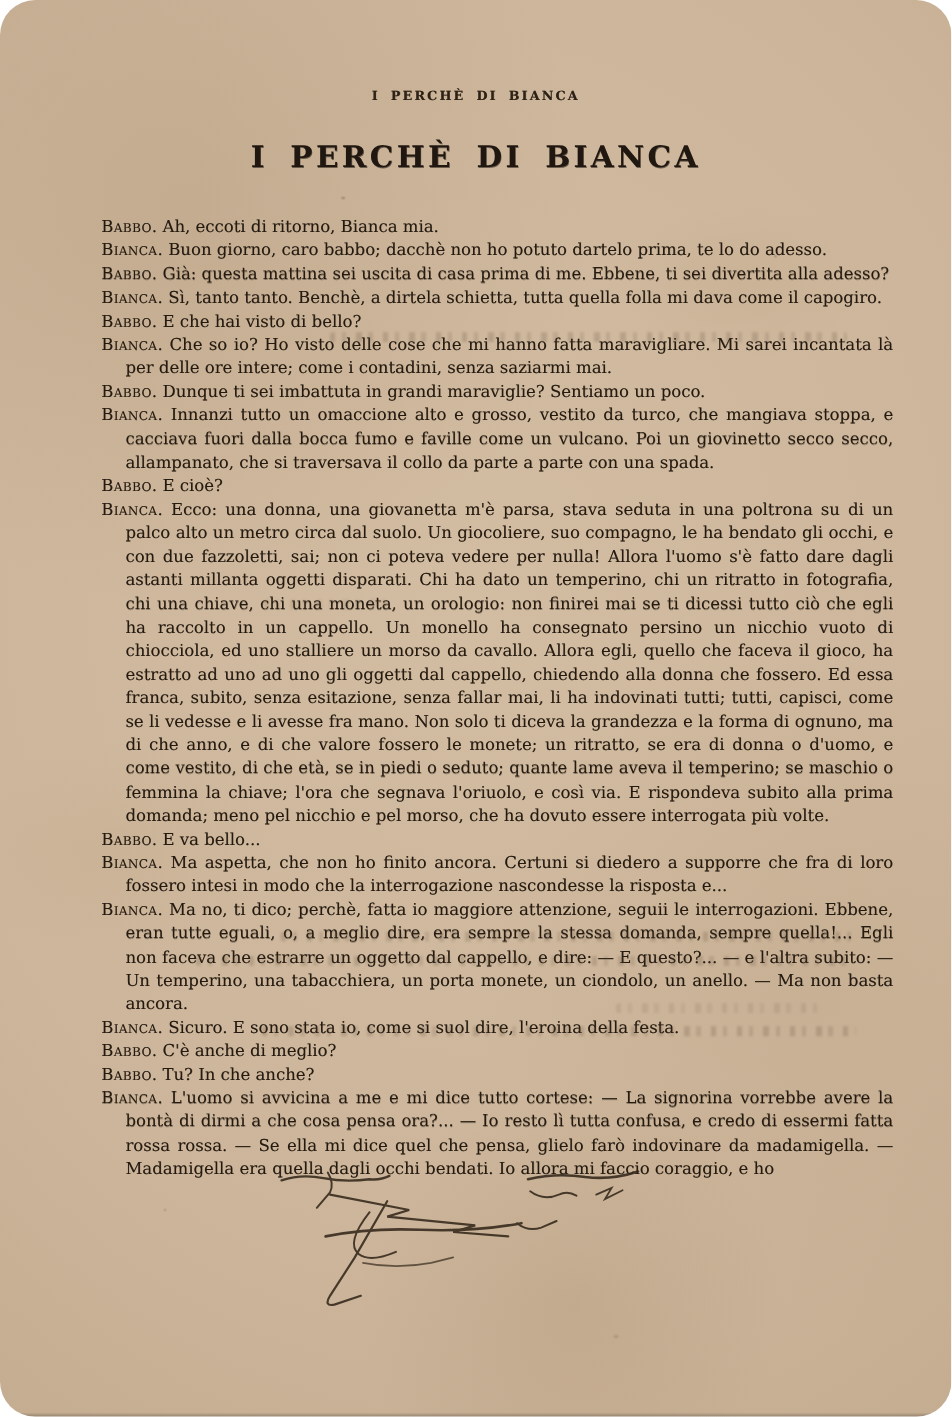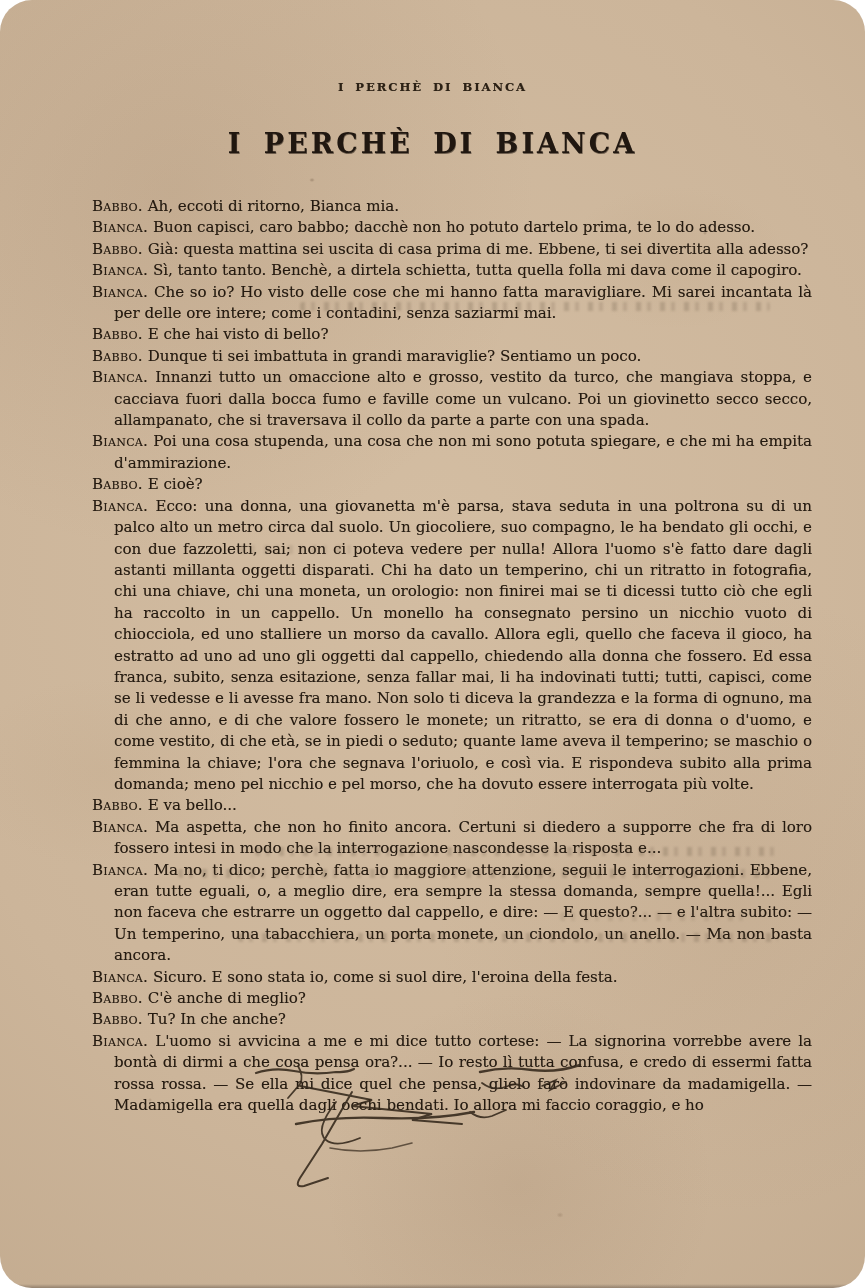--- a/index.html
+++ b/index.html
@@ -109,36 +109,35 @@
 <div class="page">
 
   <div class="running-head">I PERCHÈ DI BIANCA</div>
 
   <h1 class="title">I PERCHÈ DI BIANCA</h1>
 
   <div class="dialogue">
 
       <p class="line"><span class="speaker">Babbo.</span> <span class="speech">Ah, eccoti di ritorno, Bianca mia.</span></p>
 
-      <p class="line"><span class="speaker">Bianca.</span> <span class="speech">Buon capisci, caro babbo; dacchè non ho potuto dartelo prima, te lo do adesso.</span></p>
+      <p class="line"><span class="speaker">Bianca.</span> <span class="speech">Buon giorno, caro babbo; dacchè non ho potuto dartelo prima, te lo do adesso.</span></p>
 
       <p class="line"><span class="speaker">Babbo.</span> <span class="speech">Già: questa mattina sei uscita di casa prima di me. Ebbene, ti sei divertita alla adesso?</span></p>
 
       <p class="line"><span class="speaker">Bianca.</span> <span class="speech">Sì, tanto tanto. Benchè, a dirtela schietta, tutta quella folla mi dava come il capogiro.</span></p>
 
+      <p class="line"><span class="speaker">Babbo.</span> <span class="speech">E che hai visto di bello?</span></p>
+
       <p class="line"><span class="speaker">Bianca.</span> <span class="speech">Che so io? Ho visto delle cose che mi hanno fatta maravigliare. Mi sarei incantata là per delle ore intere; come i contadini, senza saziarmi mai.</span></p>
-
-      <p class="line"><span class="speaker">Babbo.</span> <span class="speech">E che hai visto di bello?</span></p>
 
       <p class="line"><span class="speaker">Babbo.</span> <span class="speech">Dunque ti sei imbattuta in grandi maraviglie? Sentiamo un poco.</span></p>
 
       <p class="line"><span class="speaker">Bianca.</span> <span class="speech">Innanzi tutto un omaccione alto e grosso, vestito da turco, che mangiava stoppa, e cacciava fuori dalla bocca fumo e faville come un vulcano. Poi un giovinetto secco secco, allampanato, che si traversava il collo da parte a parte con una spada.</span></p>
 
 
-      <p class="line"><span class="speaker">Bianca.</span> <span class="speech">Poi una cosa stupenda, una cosa che non mi sono potuta spiegare, e che mi ha empita d'ammirazione.</span></p>
 
       <p class="line"><span class="speaker">Babbo.</span> <span class="speech">E cioè?</span></p>
 
       <p class="line"><span class="speaker">Bianca.</span> <span class="speech">Ecco: una donna, una giovanetta m'è parsa, stava seduta in una poltrona su di un palco alto un metro circa dal suolo. Un giocoliere, suo compagno, le ha bendato gli occhi, e con due fazzoletti, sai; non ci poteva vedere per nulla! Allora l'uomo s'è fatto dare dagli astanti millanta oggetti disparati. Chi ha dato un temperino, chi un ritratto in fotografia, chi una chiave, chi una moneta, un orologio: non finirei mai se ti dicessi tutto ciò che egli ha raccolto in un cappello. Un monello ha consegnato persino un nicchio vuoto di chiocciola, ed uno stalliere un morso da cavallo. Allora egli, quello che faceva il gioco, ha estratto ad uno ad uno gli oggetti dal cappello, chiedendo alla donna che fossero. Ed essa franca, subito, senza esitazione, senza fallar mai, li ha indovinati tutti; tutti, capisci, come se li vedesse e li avesse fra mano. Non solo ti diceva la grandezza e la forma di ognuno, ma di che anno, e di che valore fossero le monete; un ritratto, se era di donna o d'uomo, e come vestito, di che età, se in piedi o seduto; quante lame aveva il temperino; se maschio o femmina la chiave; l'ora che segnava l'oriuolo, e così via. E rispondeva subito alla prima domanda; meno pel nicchio e pel morso, che ha dovuto essere interrogata più volte.</span></p>
 
       <p class="line"><span class="speaker">Babbo.</span> <span class="speech">E va bello...</span></p>
 
       <p class="line"><span class="speaker">Bianca.</span> <span class="speech">Ma aspetta, che non ho finito ancora. Certuni si diedero a supporre che fra di loro fossero intesi in modo che la interrogazione nascondesse la risposta e...</span></p>
 
 

